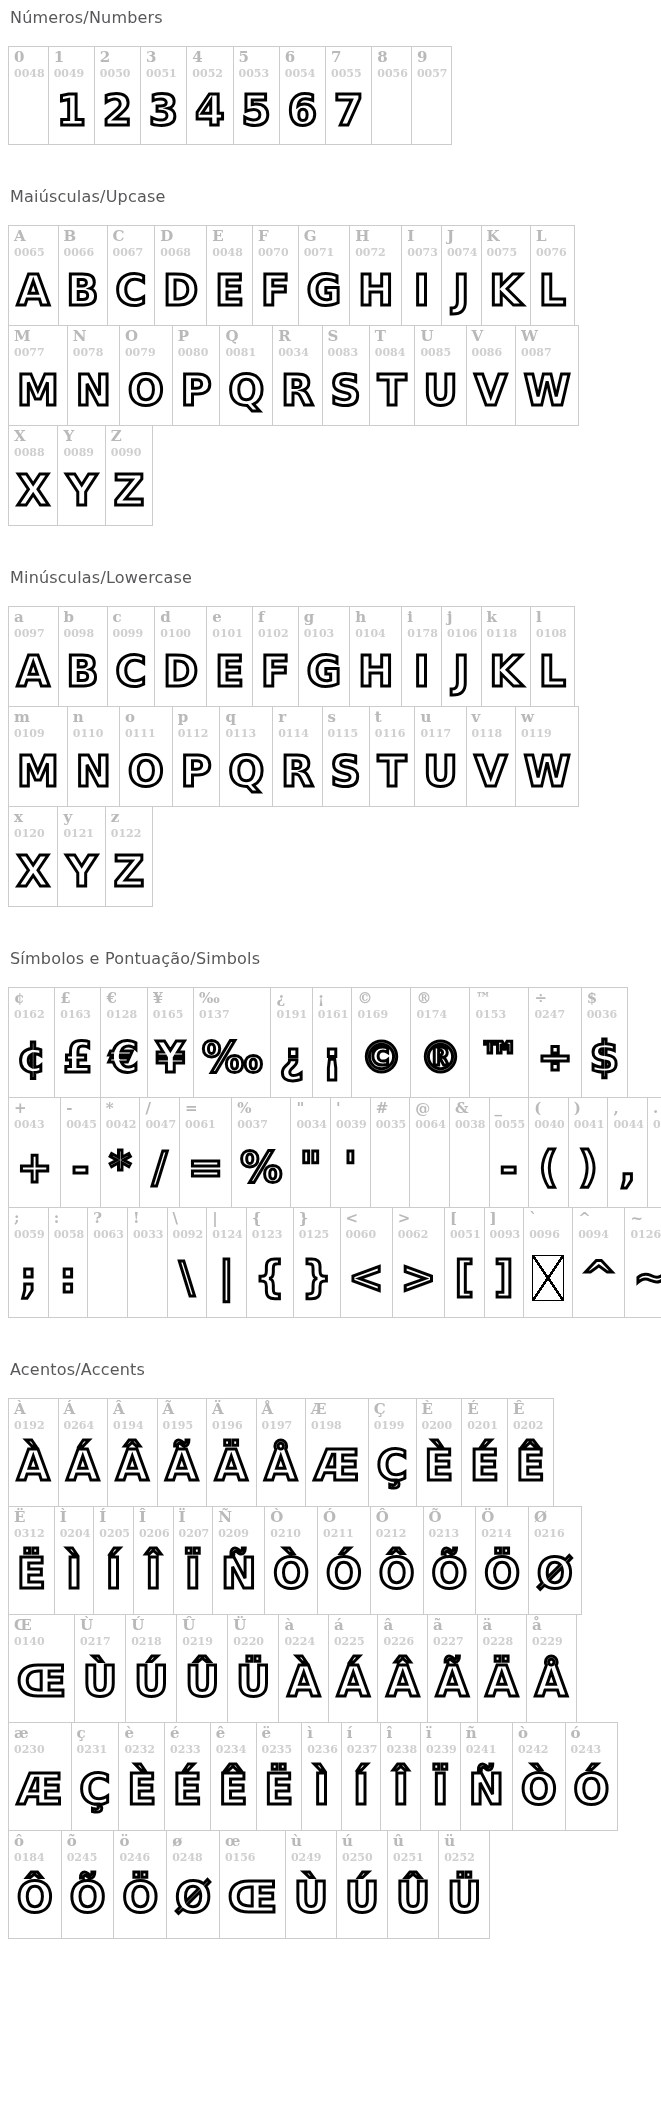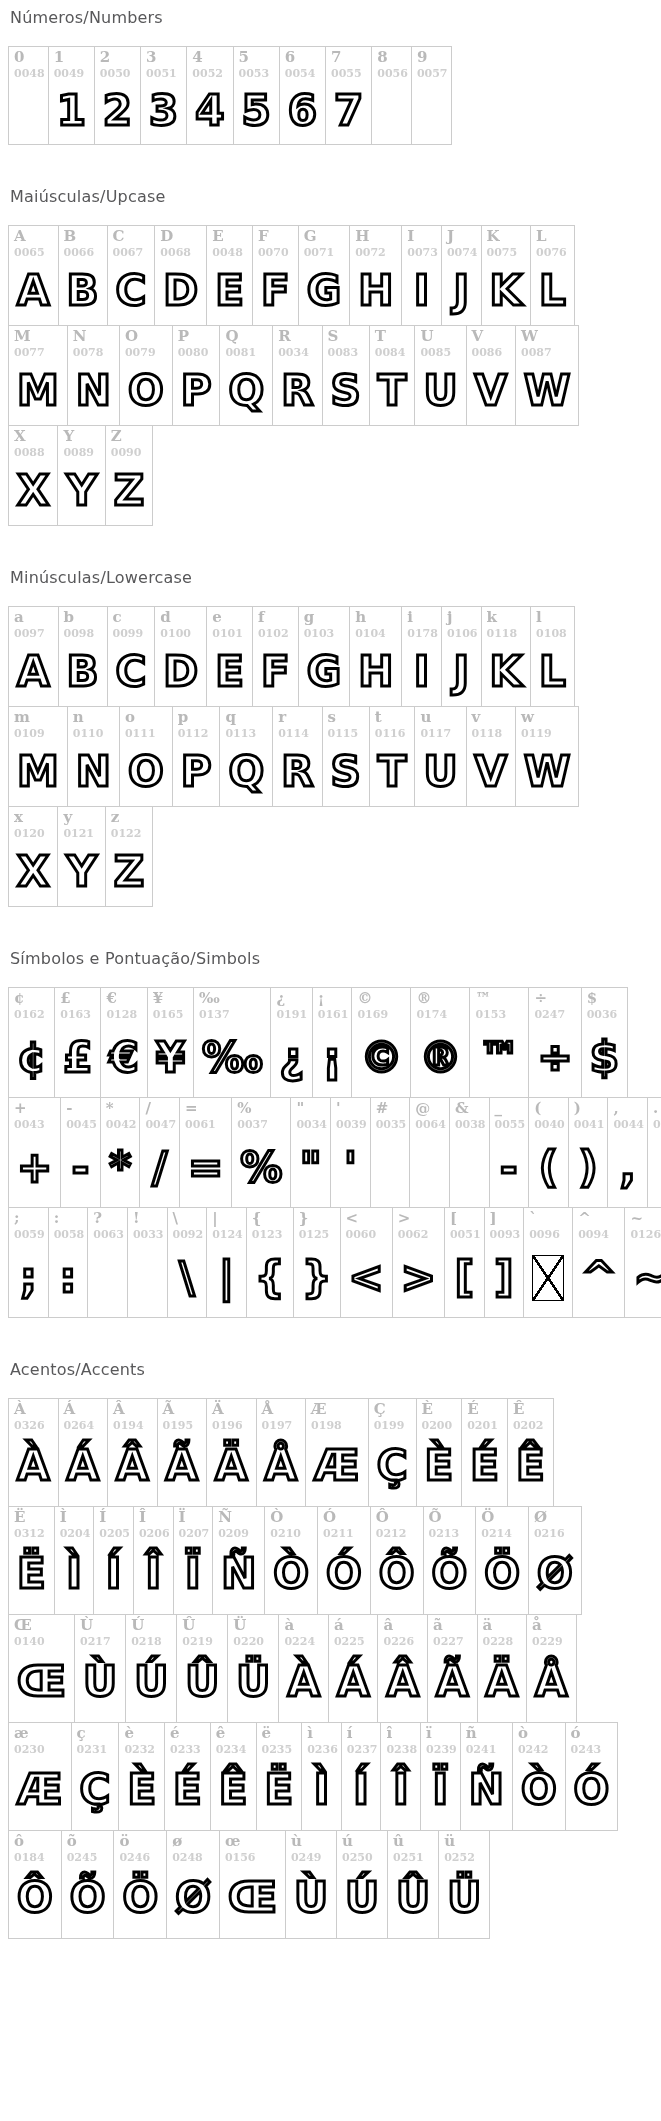--- a/index.html
+++ b/index.html
@@ -947,21 +947,21 @@
 </div>
   </section>
 
   <section>
     <h2 class="section-heading">Acentos/Accents</h2>
     <div class="gtable">
   <div class="grow">
   <div class="cell acc">
     <div class="cell-head">
       <div class="char-label">À</div>
-      <div class="code-label">0326</div>
+      <div class="code-label">0192</div>
     </div>
     <div class="glyph">À</div>
   </div>
 
   <div class="cell acc">
     <div class="cell-head">
       <div class="char-label">Á</div>
       <div class="code-label">0264</div>
     </div>
     <div class="glyph">Á</div>

